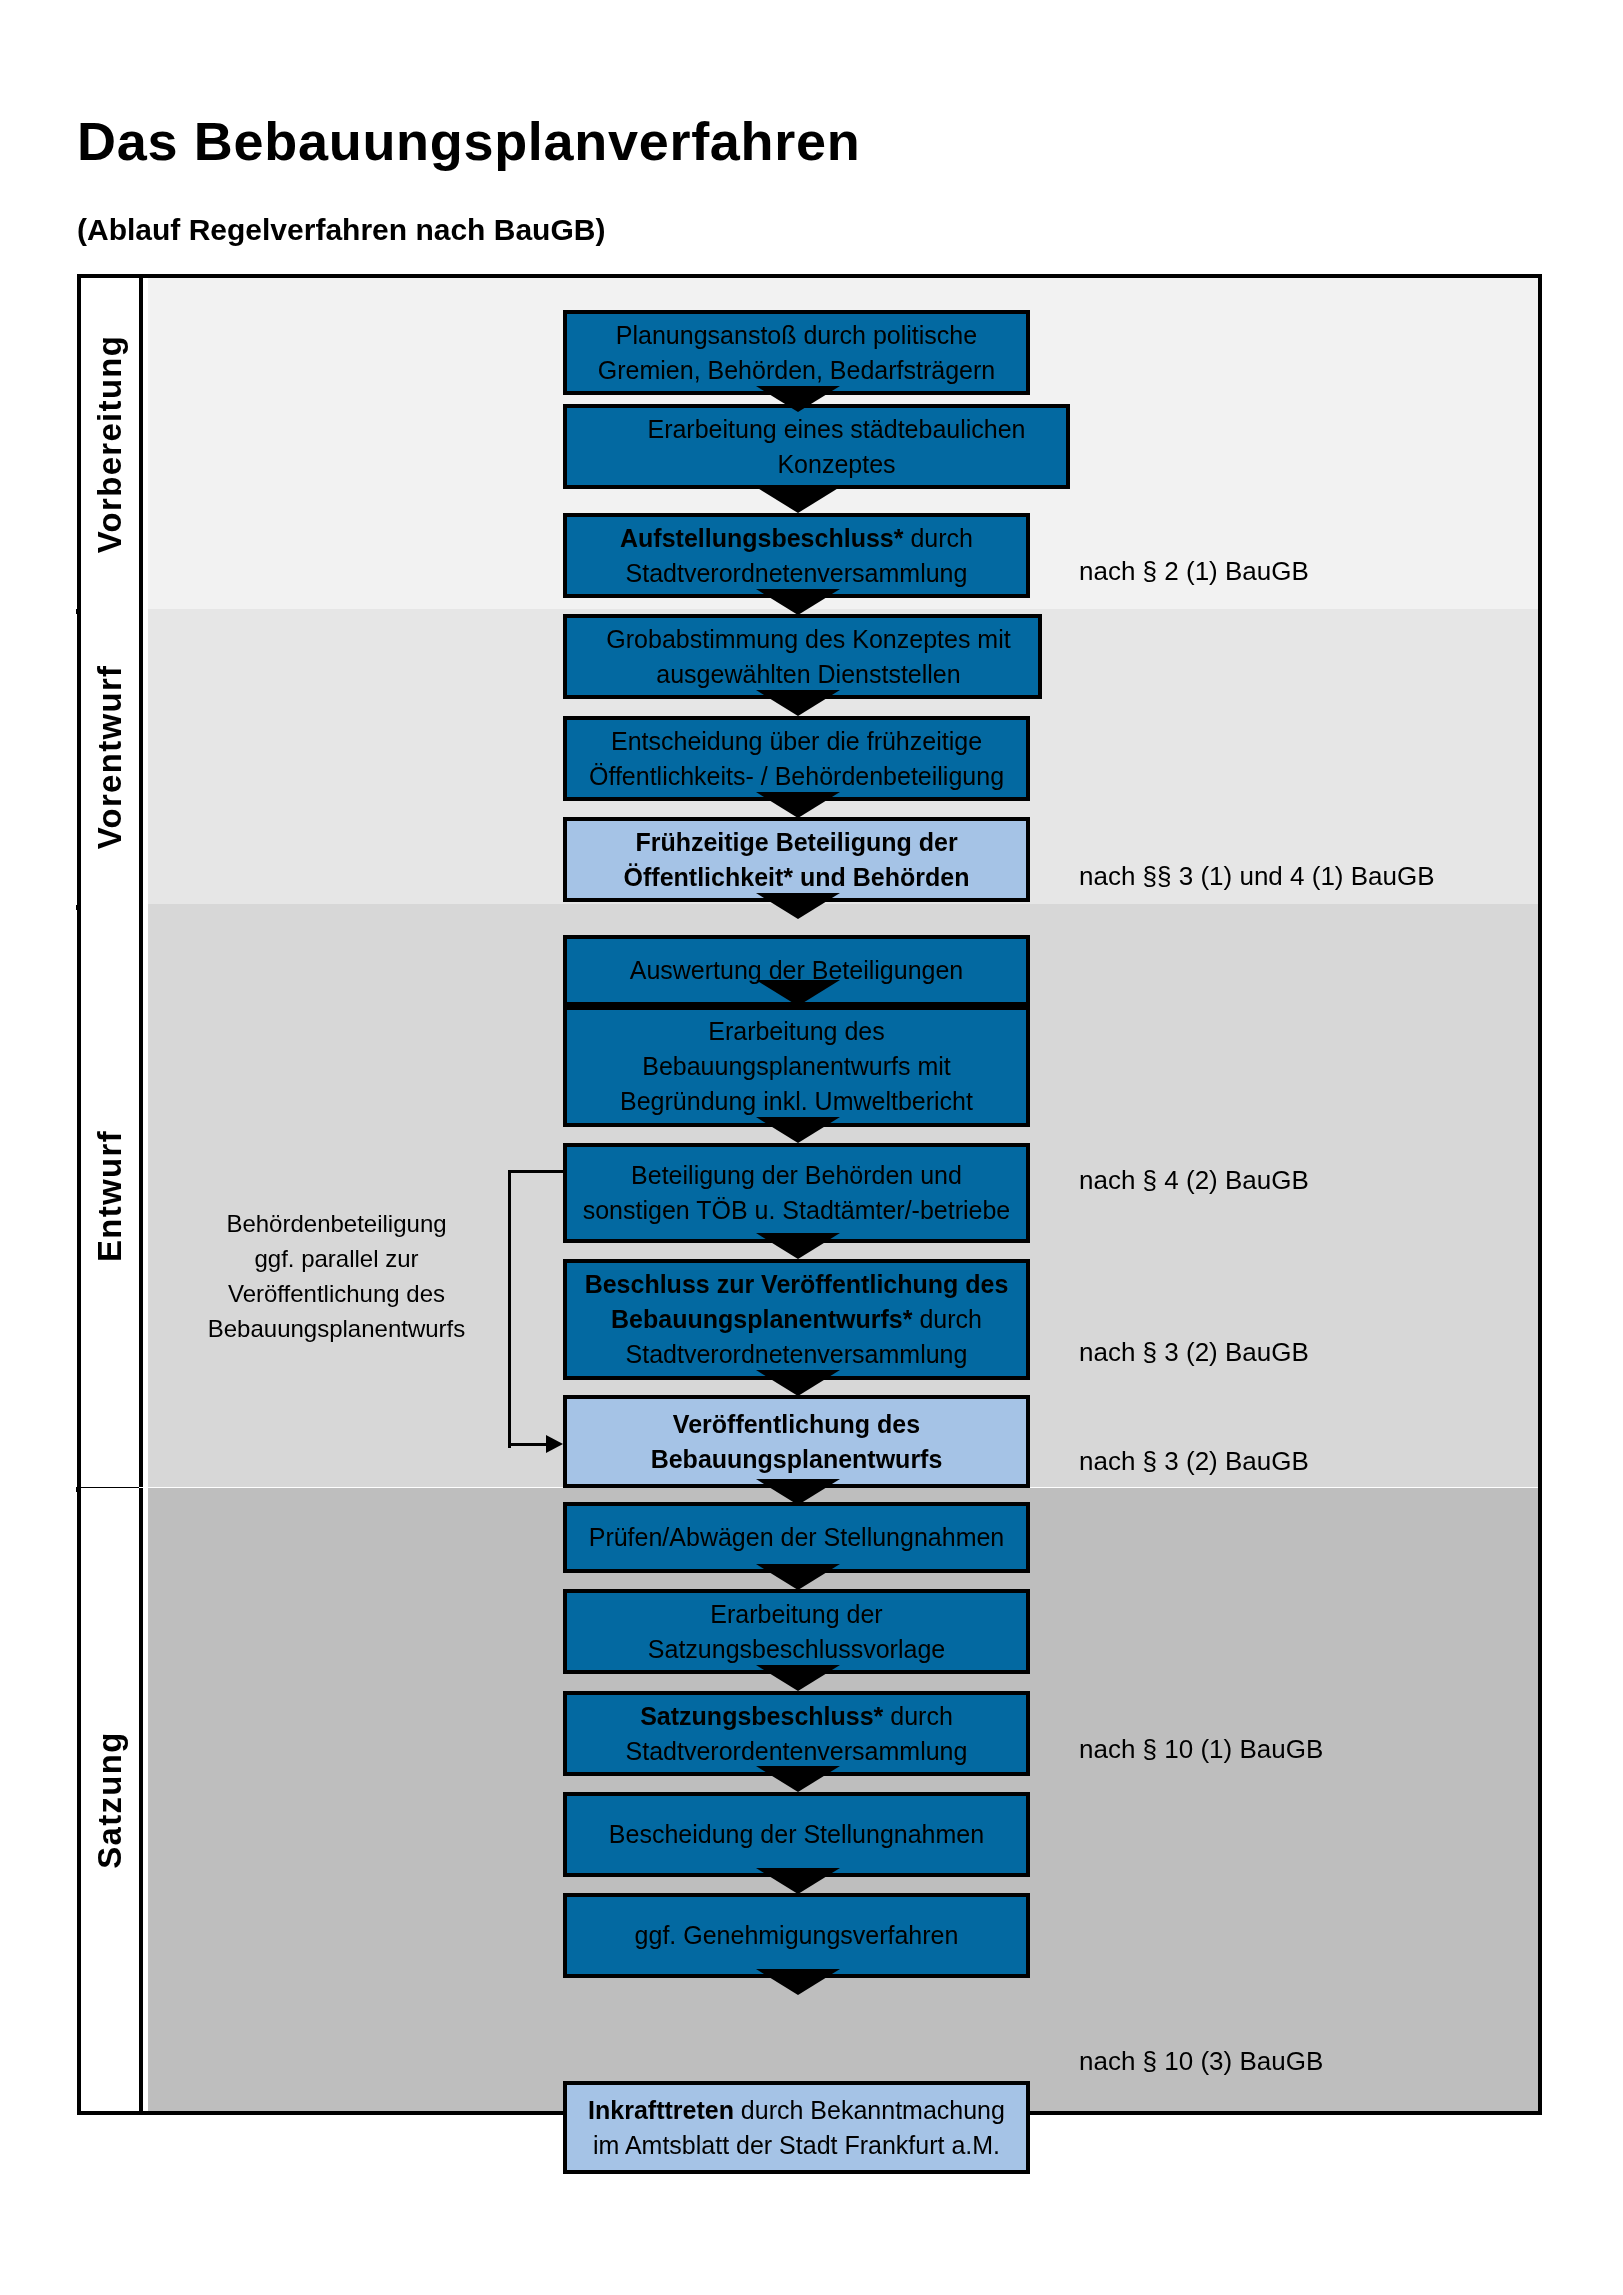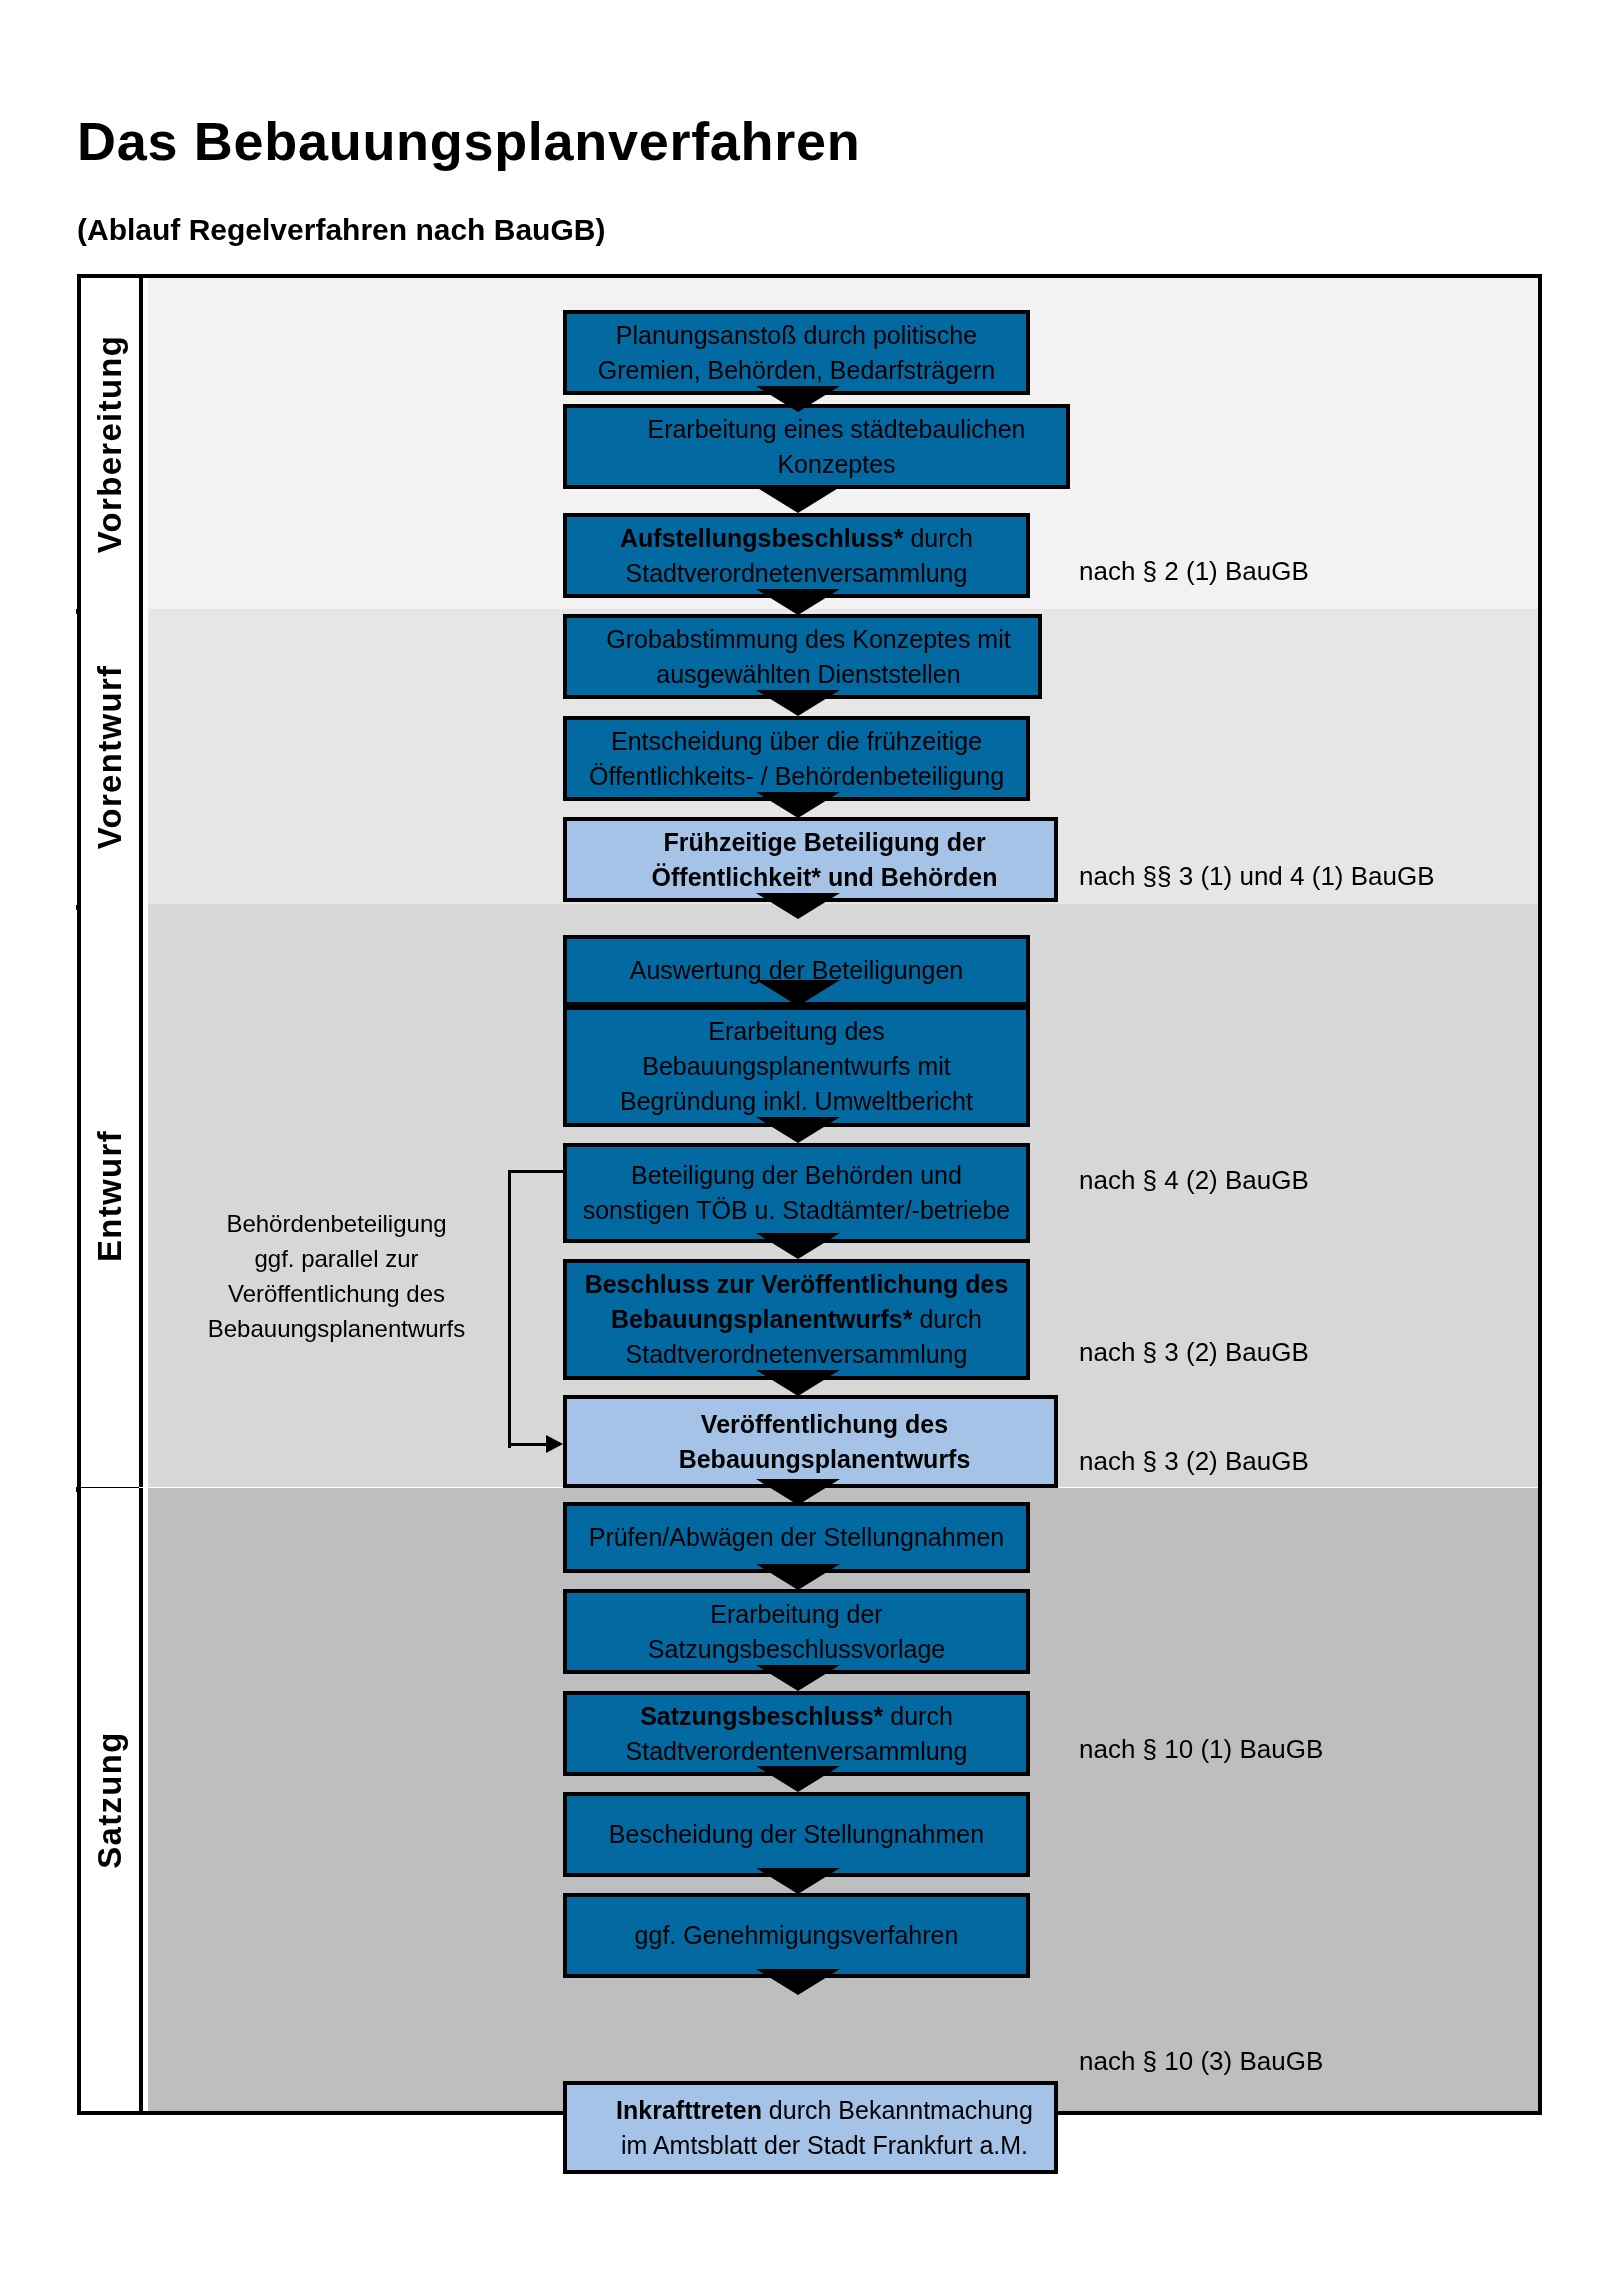--- a/index.html
+++ b/index.html
@@ -18,21 +18,21 @@
   .band{position:absolute;left:67px;width:1390px;z-index:0;}
 
   
   .side-cell{position:absolute;left:0;width:62px;background:#fff;border-right:4.6px solid #000;box-sizing:border-box;display:flex;align-items:center;justify-content:center;z-index:3;}
   .side-cell .sep{position:absolute;left:-4.6px;right:0;bottom:-4.6px;height:4.6px;background:#000;}
   .side-label{transform:rotate(-90deg);white-space:nowrap;font-weight:bold;font-size:33px;letter-spacing:1.3px;}
 
   
   .box{position:absolute;left:482px;width:459px;border:4.6px solid #000;background:#0369a1;box-sizing:content-box;
        display:flex;flex-direction:column;justify-content:center;align-items:center;z-index:1;}
-  .box.blue{background:#a5c3e6;padding-left:28px;}
+  .box.blue{background:#a5c3e6;}
   .box .line{font-size:25px;line-height:35px;white-space:nowrap;text-align:center;}
   .bold{font-weight:bold;}
 
   
   .arrow{position:absolute;left:675px;width:0;height:0;border-left:42px solid transparent;border-right:42px solid transparent;border-top:26px solid #000;z-index:2;}
 
   
   .ref{position:absolute;left:998px;font-size:26px;white-space:nowrap;z-index:2;}
 
   

